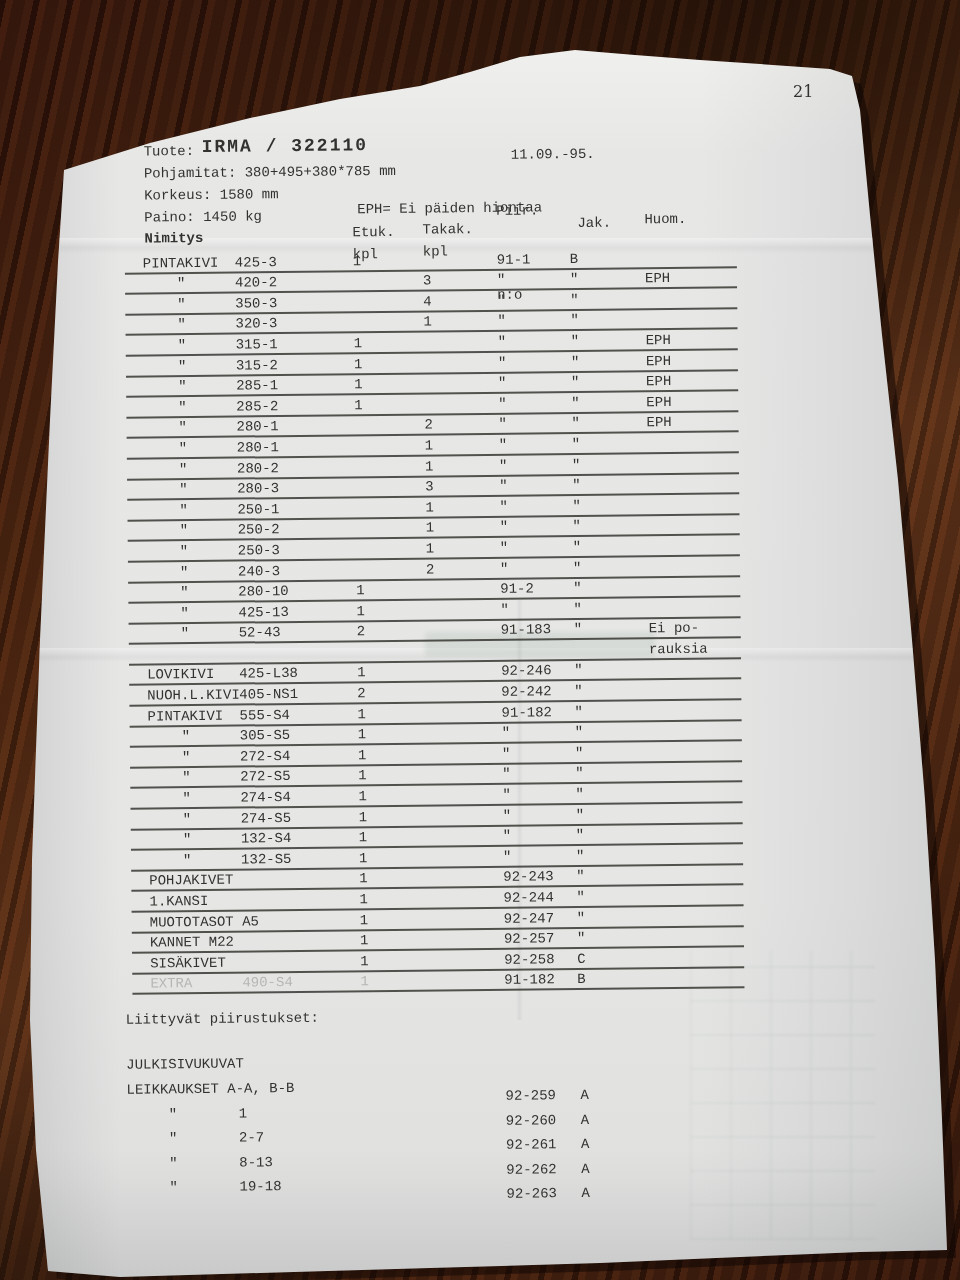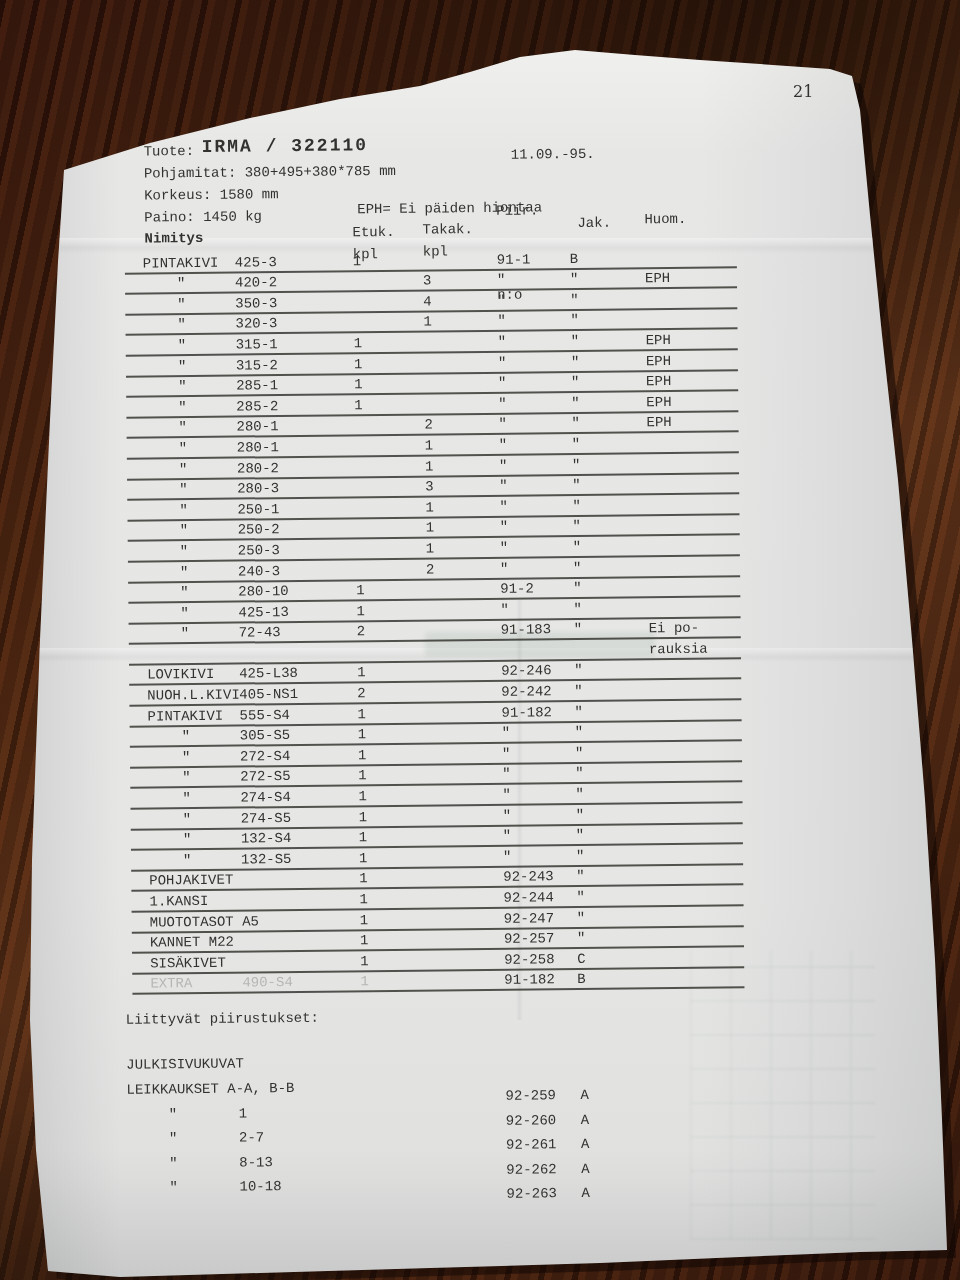--- a/index.html
+++ b/index.html
@@ -254,21 +254,21 @@
         </div>
         <div class="trow">
           <span class="c name ditto">"</span>
           <span class="c code">425-13</span>
           <span class="c etuk">1</span>
           <span class="c piir ditto">"</span>
           <span class="c jak ditto">"</span>
         </div>
         <div class="trow">
           <span class="c name ditto">"</span>
-          <span class="c code">72-43</span>
+          <span class="c code">52-43</span>
           <span class="c etuk">2</span>
           <span class="c piir">91-183</span>
           <span class="c jak ditto">"</span>
           <span class="c huom">Ei po-</span>
         </div>
         <div class="trow">
           <span class="c huom">rauksia</span>
         </div>
         <div class="trow">
           <span class="c name">LOVIKIVI</span>
@@ -401,20 +401,20 @@
           <span class="c djak">A</span>
         </div>
         <div class="drow">
           <span class="c dname ditto">"</span>
           <span class="c ditem">8-13</span>
           <span class="c dpiir">92-262</span>
           <span class="c djak">A</span>
         </div>
         <div class="drow">
           <span class="c dname ditto">"</span>
-          <span class="c ditem">10-18</span>
+          <span class="c ditem">19-18</span>
           <span class="c dpiir">92-263</span>
           <span class="c djak">A</span>
         </div>
       </div>
 
   </div>
 </div>
 
 </body></html>

